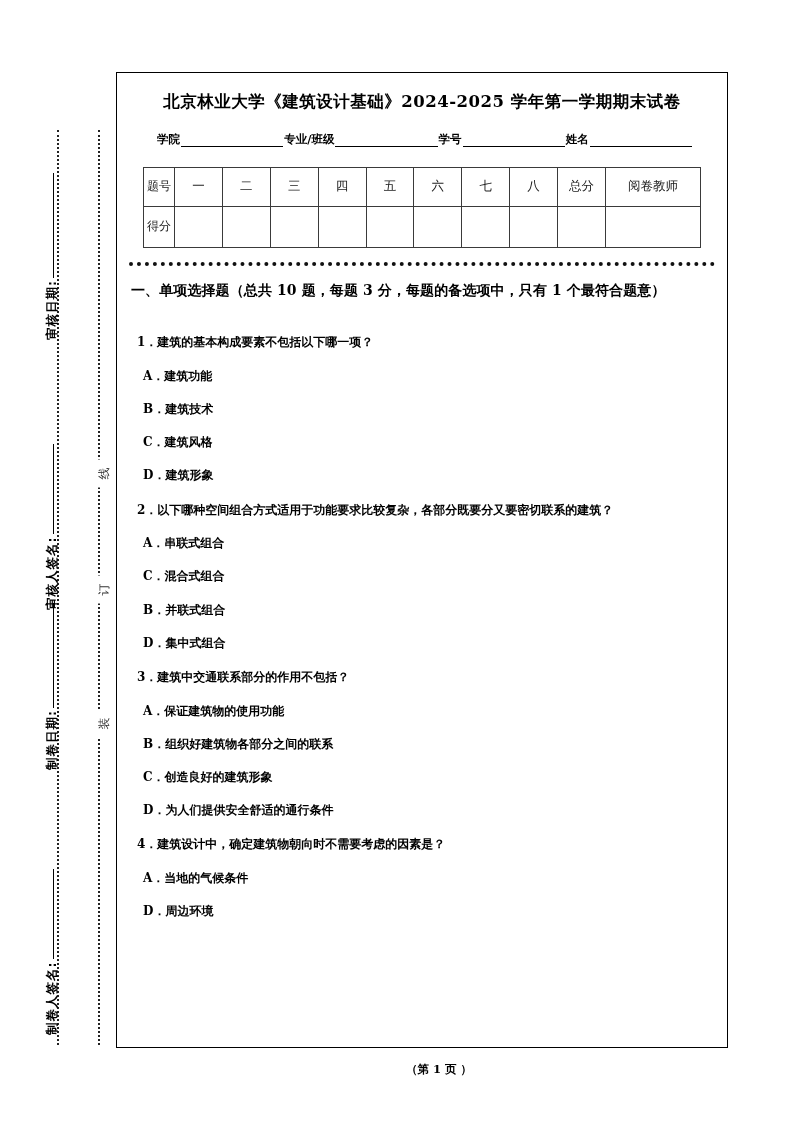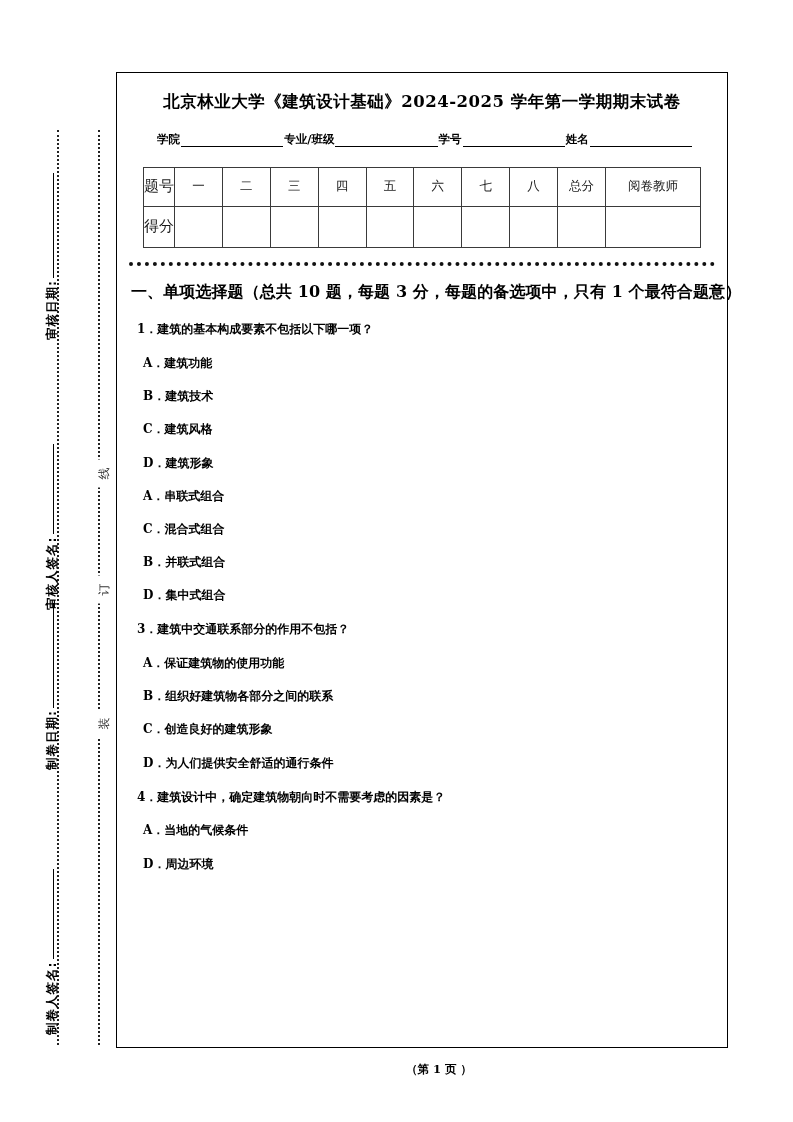--- a/index.html
+++ b/index.html
@@ -135,21 +135,21 @@
     text-align: center;
     vertical-align: middle;
     font-size: 12.5px;
     height: 34px;
     font-family: "DejaVu Serif", "Liberation Serif", serif;
     color: #1a1a1a;
   }
   table.score-table td.rowhead {
     width: 30px;
     line-height: 1.12;
-    font-size: 15px;
+    font-size: 12px;
     padding: 2px 0;
   }
   table.score-table td.teacher {
     width: 92px;
     line-height: 1.18;
   }
   table.score-table tr.scores td { height: 36px; }
 
   
   .dot-rule {
@@ -158,24 +158,24 @@
     border-bottom: 4px dotted #111;
     width: 100%;
   }
 
   
   .qbody {
     margin-top: 14px;
     padding: 0 2px;
   }
   .section-head {
-    font-size: 16px;
+    font-size: 14px;
     font-weight: bold;
     letter-spacing: 0.1px;
-    margin-bottom: 15px;
+    margin-bottom: 31px;
     line-height: 1.55;
     white-space: nowrap;
     font-family: "DejaVu Serif", "Liberation Serif", serif;
   }
   .q-stem {
     font-size: 12px;
     font-weight: bold;
     line-height: 1.72;
     margin: 0 0 14px 0;
     padding-left: 6px;
@@ -289,20 +289,21 @@
 
       <div class="q-block">
         <div class="q-stem">1．建筑的基本构成要素不包括以下哪一项？</div>
         <div class="q-opt">A．建筑功能</div>
         <div class="q-opt">B．建筑技术</div>
         <div class="q-opt">C．建筑风格</div>
         <div class="q-opt">D．建筑形象</div>
       </div>
 
       <div class="q-block">
+        <div class="q-stem">2．以下哪种空间组合方式适用于功能要求比较复杂，各部分既要分又要密切联系的建筑？</div>
         <div class="q-opt">A．串联式组合</div>
         <div class="q-opt">C．混合式组合</div>
         <div class="q-opt">B．并联式组合</div>
         <div class="q-opt">D．集中式组合</div>
       </div>
 
       <div class="q-block">
         <div class="q-stem">3．建筑中交通联系部分的作用不包括？</div>
         <div class="q-opt">A．保证建筑物的使用功能</div>
         <div class="q-opt">B．组织好建筑物各部分之间的联系</div>

